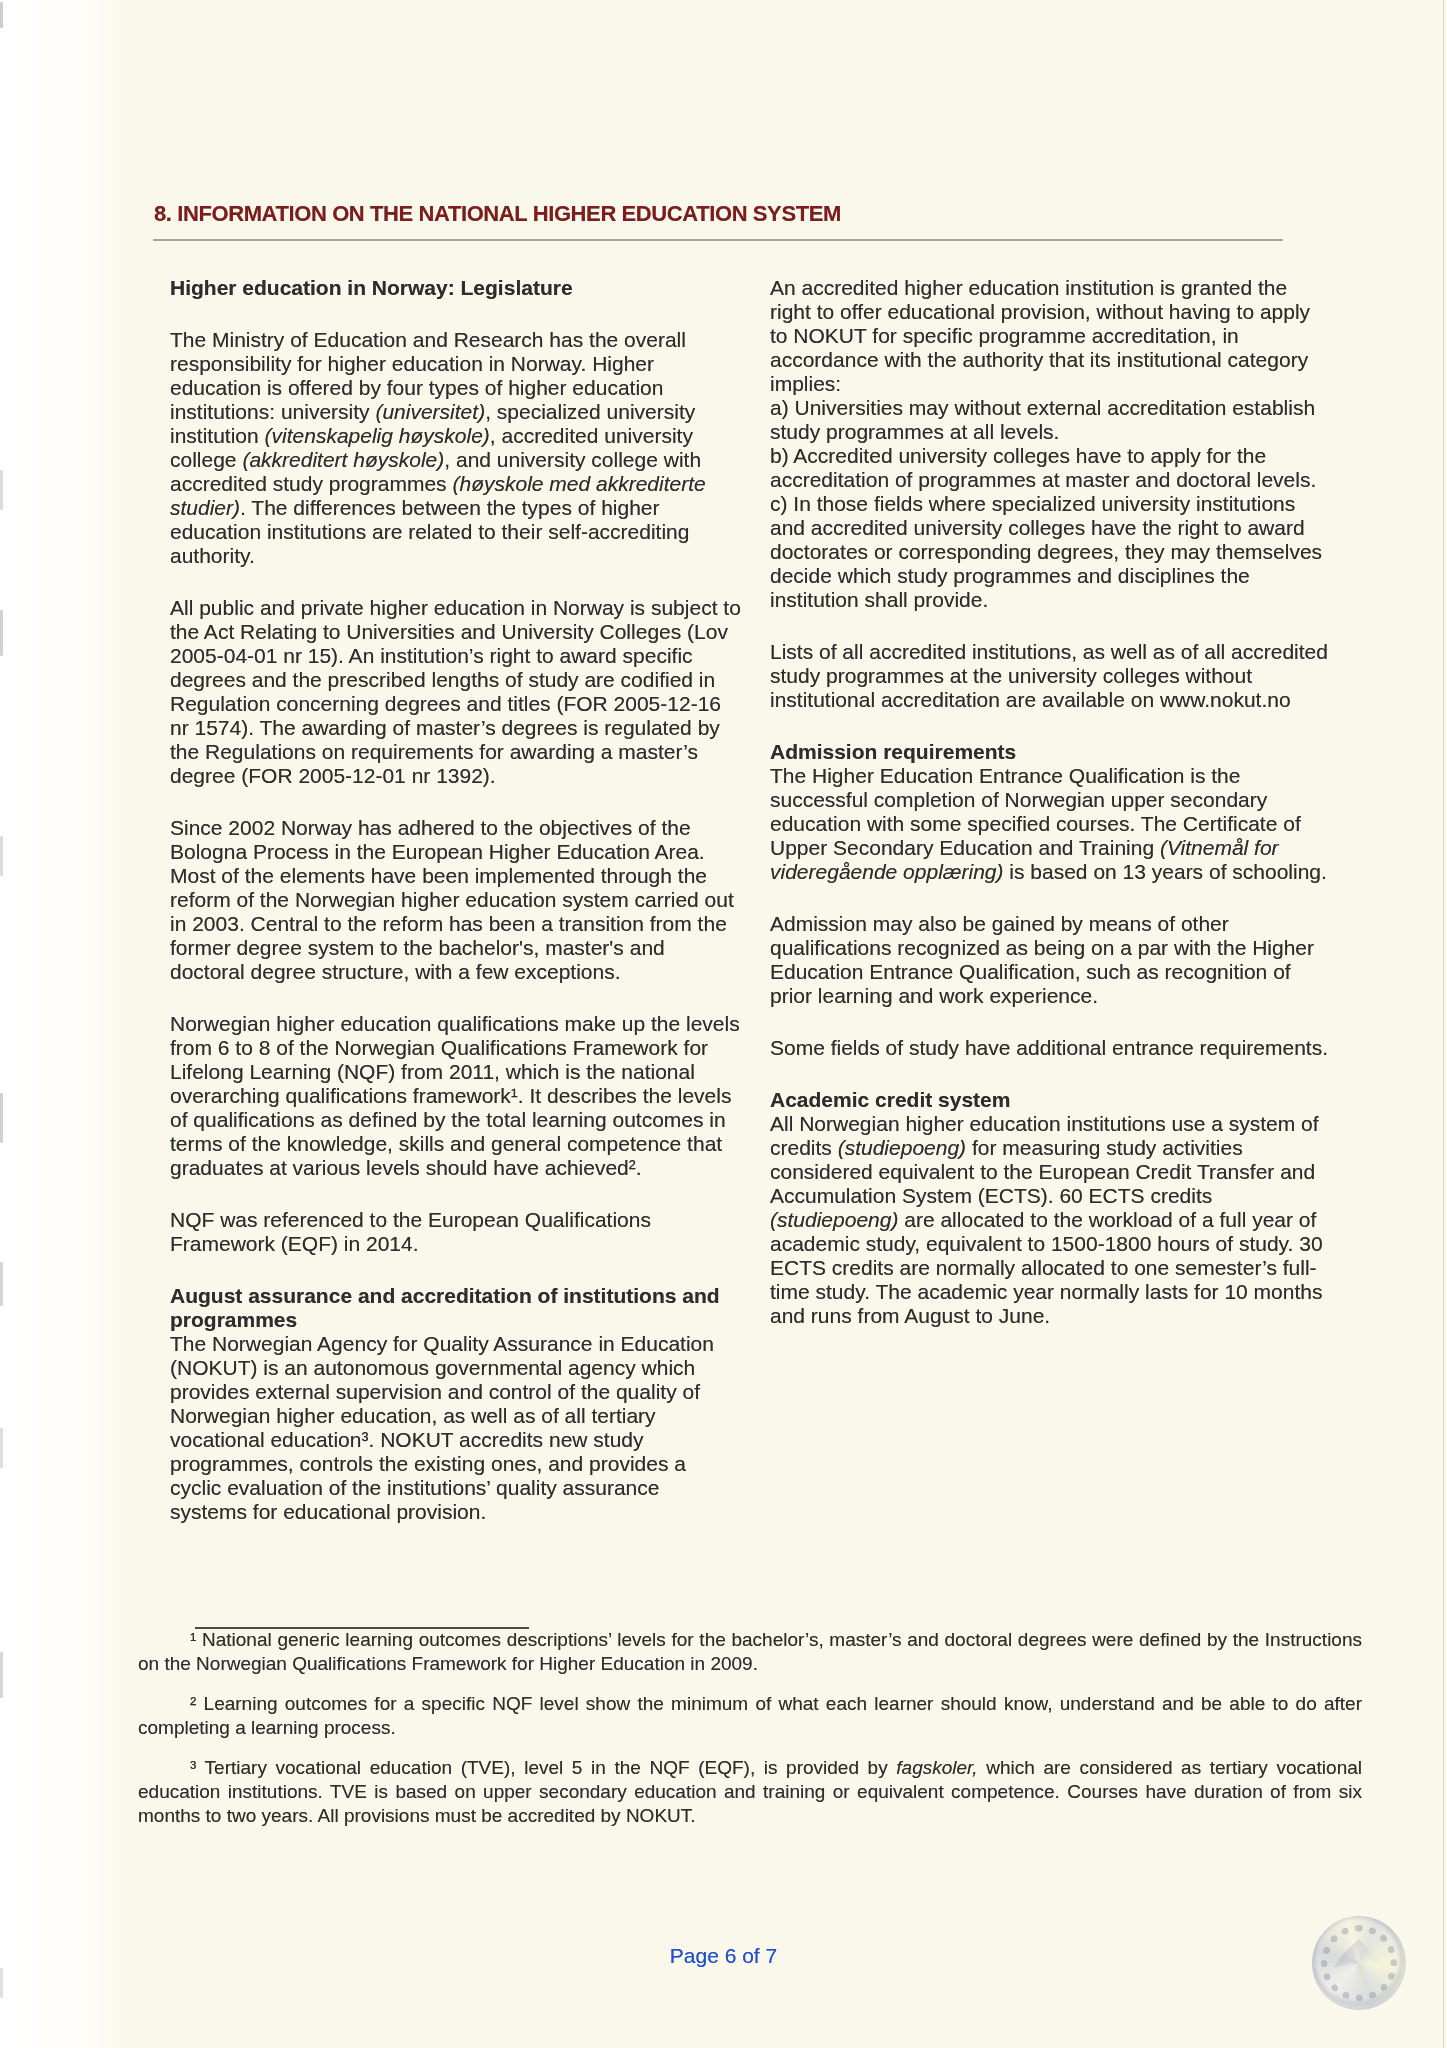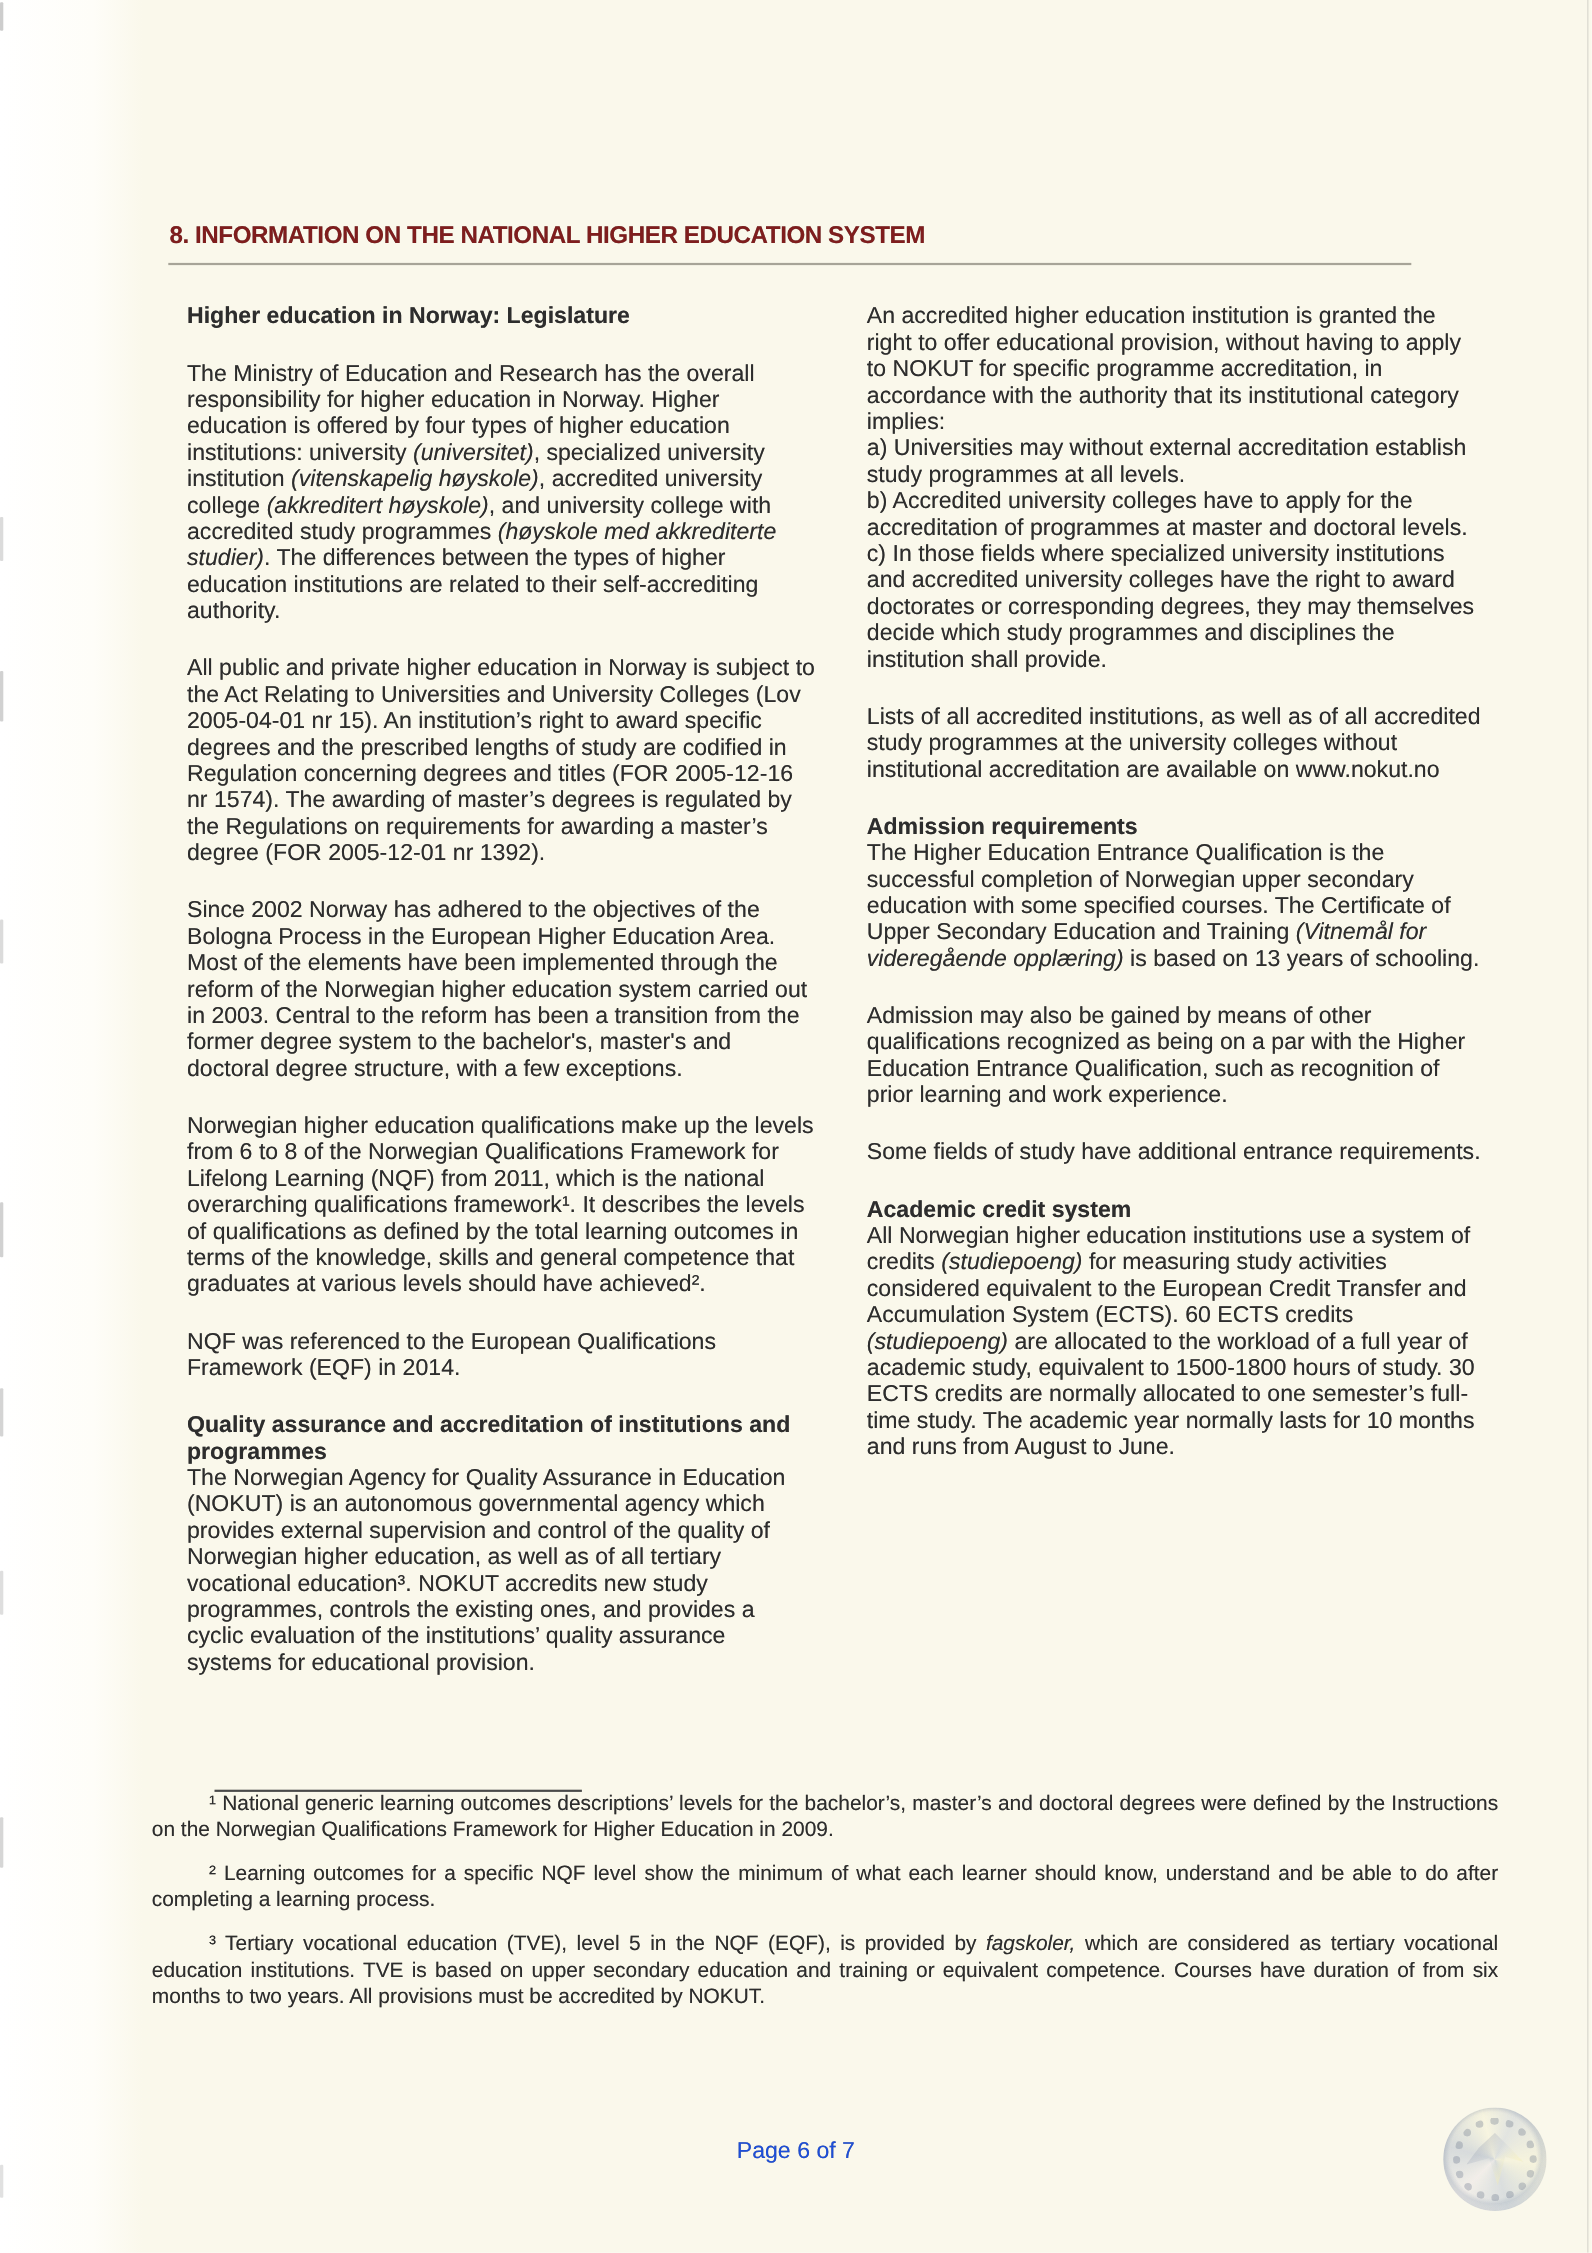--- a/index.html
+++ b/index.html
@@ -19,21 +19,21 @@
     position:absolute;left:154px;top:201px;width:1140px;
     font-size:22px;font-weight:bold;letter-spacing:-0.4px;color:#7f1d1d;
     text-shadow:0 0 0.5px rgba(40,40,40,0.5);
   }
   .header-rule{
     position:absolute;left:153px;top:239px;width:1130px;height:2px;
     background:var(--rule-gray);opacity:.85;
   }
   .columns{
     position:absolute;left:170px;top:276px;width:1176px;
-    display:flex;gap:46px;
+    display:flex;gap:28px;
   }
   .column{font-size:21px;line-height:24px;}
   .column.left{width:572px;}
   .column.right{width:558px;}
   .block{margin:0 0 28px 0;text-shadow:0 0 0.4px rgba(45,45,45,0.55);}
   .block-heading{font-weight:bold;margin:13px 0 0 0;}
   .block-heading.with-gap{margin-bottom:28px;}
   .column .block:first-child{margin-top:0;}
   .no-gap{margin-bottom:0;}
   em{font-style:italic;}
@@ -78,21 +78,21 @@
 <div class="header-rule"></div>
 
 <div class="columns">
   <div class="column left">
       <div class="block block-heading with-gap"><span>Higher education in Norway: Legislature</span></div>
       <div class="block block-para"><span>The Ministry of Education and Research has the overall responsibility for higher education in Norway. Higher education is offered by four types of higher education institutions: university </span><em>(universitet)</em><span>, specialized university institution </span><em>(vitenskapelig høyskole)</em><span>, accredited university college </span><em>(akkreditert høyskole)</em><span>, and university college with accredited study programmes </span><em>(høyskole med akkrediterte studier)</em><span>. The differences between the types of higher education institutions are related to their self-accrediting authority.</span></div>
       <div class="block block-para"><span>All public and private higher education in Norway is subject to the Act Relating to Universities and University Colleges (Lov 2005-04-01 nr 15). An institution’s right to award specific degrees and the prescribed lengths of study are codified in Regulation concerning degrees and titles (FOR 2005-12-16 nr 1574). The awarding of master’s degrees is regulated by the Regulations on requirements for awarding a master’s degree (FOR 2005-12-01 nr 1392).</span></div>
       <div class="block block-para"><span>Since 2002 Norway has adhered to the objectives of the Bologna Process in the European Higher Education Area. Most of the elements have been implemented through the reform of the Norwegian higher education system carried out in 2003. Central to the reform has been a transition from the former degree system to the bachelor's, master's and doctoral degree structure, with a few exceptions.</span></div>
       <div class="block block-para"><span>Norwegian higher education qualifications make up the levels from 6 to 8 of the Norwegian Qualifications Framework for Lifelong Learning (NQF) from 2011, which is the national overarching qualifications framework¹. It describes the levels of qualifications as defined by the total learning outcomes in terms of the knowledge, skills and general competence that graduates at various levels should have achieved².</span></div>
       <div class="block block-para"><span>NQF was referenced to the European Qualifications Framework (EQF) in 2014.</span></div>
-      <div class="block block-heading"><span>Quality assurance and accreditation of institutions and programmes</span></div>
+      <div class="block block-heading"><span>August assurance and accreditation of institutions and programmes</span></div>
       <div class="block block-para"><span>The Norwegian Agency for Quality Assurance in Education (NOKUT) is an autonomous governmental agency which provides external supervision and control of the quality of Norwegian higher education, as well as of all tertiary vocational education³. NOKUT accredits new study programmes, controls the existing ones, and provides a cyclic evaluation of the institutions’ quality assurance systems for educational provision.</span></div>
     </div>
   <div class="column right">
       <div class="block block-para no-gap"><span>An accredited higher education institution is granted the right to offer educational provision, without having to apply to NOKUT for specific programme accreditation, in accordance with the authority that its institutional category implies:</span></div>
       <div class="block block-para no-gap"><span>a) Universities may without external accreditation establish study programmes at all levels.</span></div>
       <div class="block block-para no-gap"><span>b) Accredited university colleges have to apply for the accreditation of programmes at master and doctoral levels.</span></div>
       <div class="block block-para"><span>c) In those fields where specialized university institutions and accredited university colleges have the right to award doctorates or corresponding degrees, they may themselves decide which study programmes and disciplines the institution shall provide.</span></div>
       <div class="block block-para"><span>Lists of all accredited institutions, as well as of all accredited study programmes at the university colleges without institutional accreditation are available on www.nokut.no</span></div>
       <div class="block block-heading"><span>Admission requirements</span></div>
       <div class="block block-para"><span>The Higher Education Entrance Qualification is the successful completion of Norwegian upper secondary education with some specified courses. The Certificate of Upper Secondary Education and Training </span><em>(Vitnemål for videregående opplæring)</em><span> is based on 13 years of schooling.</span></div>

